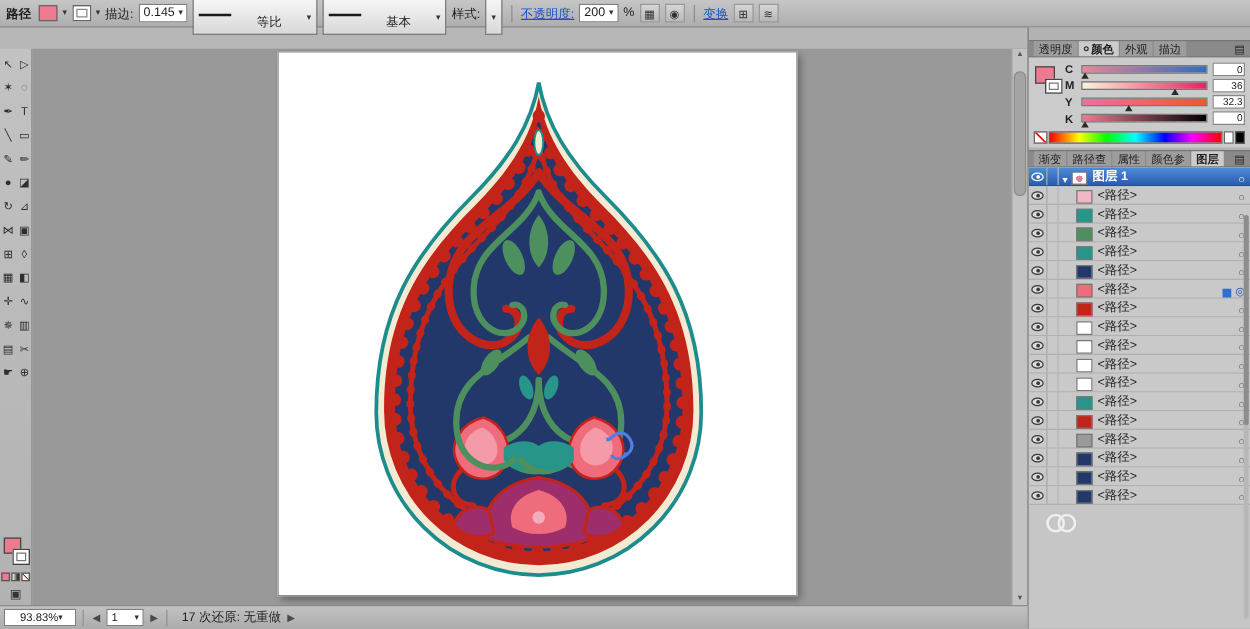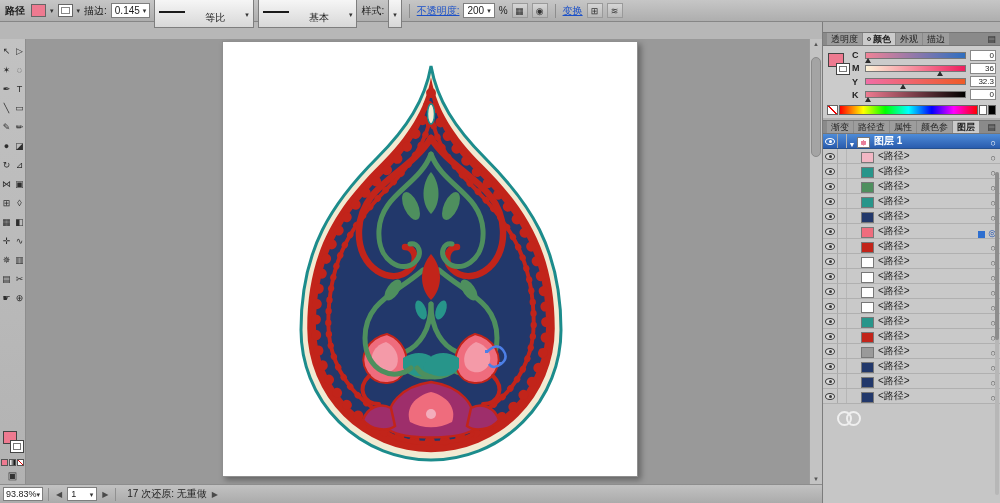--- a/index.html
+++ b/index.html
@@ -119,21 +119,21 @@
   .selbox{width:7px;height:7px;background:#2e6fd0;margin-right:3px;flex:none}
   .layer-row.sel .target{color:#1c4fae}
   .layers-footer{height:28px;display:flex;align-items:center;padding-left:14px}
   .ring{width:15px;height:15px;border:2px solid #efefef;border-radius:50%;display:inline-block}
   .ring+.ring{margin-left:-6px}
   .dock-scroll{position:absolute;right:1px;top:150px;bottom:8px;width:4px;background:#b7b7b7;border-radius:2px}
   .dock-scroll::after{content:"";position:absolute;left:0;right:0;top:0;height:52%;background:#8d8d8d;border-radius:2px}
 
   
   .status-bar{position:absolute;bottom:0;left:0;right:178px;height:19px;background:linear-gradient(#c2c2c2,#ababab);border-top:1px solid #8d8d8d;display:flex;align-items:center;gap:3px;padding:0 3px;font-size:10px}
-  .zoom-box{width:40px;height:14px;background:#fff;border:1px solid #7e7e7e;display:flex;align-items:center;justify-content:space-between;padding:0 2px;font-size:9px;cursor:pointer}
+  .zoom-box{width:58px;height:14px;background:#fff;border:1px solid #7e7e7e;display:flex;align-items:center;justify-content:space-between;padding:0 12px;font-size:9px;cursor:pointer}
   .ab-box{width:30px;height:14px;background:#fff;border:1px solid #7e7e7e;display:flex;align-items:center;justify-content:space-between;padding:0 3px;font-size:9px;cursor:pointer}
   .sb-arrow{font-size:8px;color:#4a4a4a;cursor:pointer;padding:0 2px}
   .sb-sep{width:1px;height:13px;background:#909090;margin:0 2px}
   .sb-status{margin-left:6px;color:#222}
 </style>
 </head>
 <body>
 
 <div id="app">
 

